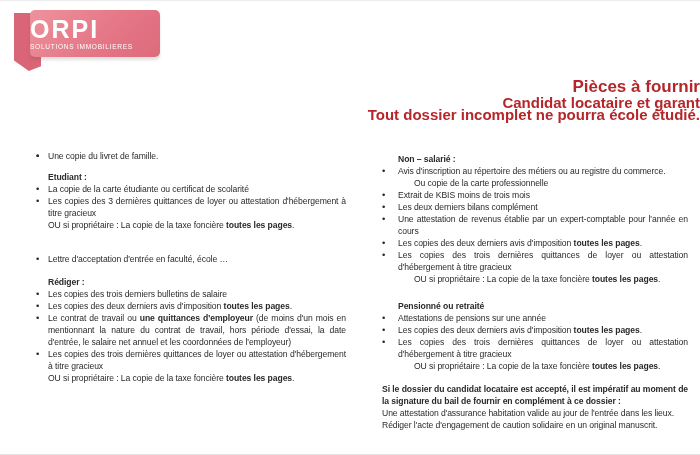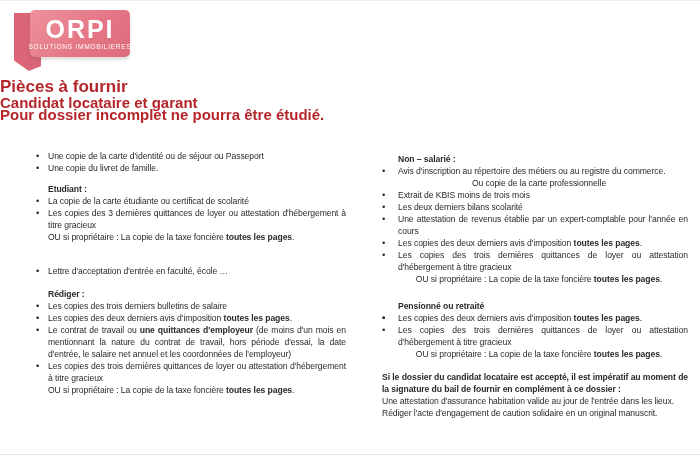--- a/index.html
+++ b/index.html
@@ -8,44 +8,44 @@
     font-family:"Liberation Sans", sans-serif;
     border-top:1px solid #ededed;border-bottom:1px solid #e3e3e3;box-sizing:border-box;
   }
   
   .logo{position:absolute;left:14px;top:6px;width:140px;height:68px;}
   .logo-tail{
     position:absolute;left:0;top:6px;width:27px;height:58px;background:#d96577;
     clip-path:polygon(0 0,100% 0,100% 92%,55% 100%,0 82%);
   }
   .logo-band{
-    position:absolute;left:16px;top:3px;width:100px;height:47px;
+    position:absolute;left:16px;top:3px;width:130px;height:47px;
     background:linear-gradient(135deg,#ee929c 0%,#e57787 55%,#dd6b7c 100%);
     border-radius:5px;box-shadow:0 3px 3px rgba(90,90,90,0.18);
-    display:flex;flex-direction:column;align-items:center;justify-content:center;
+    display:flex;flex-direction:column;justify-content:center;
   }
   .logo-brand{color:#fff;font-weight:bold;font-size:25px;line-height:25px;letter-spacing:2px;}
   .logo-tagline{color:#fff;font-size:6.6px;letter-spacing:0.7px;margin-top:1px;white-space:nowrap;}
   
-  .doc-header{position:absolute;left:0;top:76px;width:100%;text-align:left;color:#b5262b;}
+  .doc-header{position:absolute;left:0;top:76px;width:100%;text-align:right;color:#b5262b;}
   .doc-title{font-size:17px;font-weight:bold;line-height:20px;}
   .doc-sub{font-size:15px;font-weight:bold;line-height:12px;}
   
   .col{position:absolute;font-size:8.6px;line-height:12px;color:#2a2a2a;letter-spacing:-0.08px;}
   .col-left{left:15px;top:149px;width:331px;}
   .col-right{left:366px;top:152px;width:322px;}
   .block{position:relative;text-align:left;}
   .justify{text-align:justify;}
   .bold{font-weight:bold;}
   .bullet{padding-left:33px;}
   .col-right .bullet{padding-left:32px;}
   .marker{position:absolute;left:21px;top:-0.5px;font-size:9.5px;}
   .col-right .marker{left:16px;}
   .cont{margin-left:33px;}
-  .col-right .cont{margin-left:24px;text-align:center;}
+  .col-right .cont{margin-left:48px;}
   .header{margin-left:33px;font-weight:bold;}
   .col-right .header{margin-left:32px;}
   .header-out{margin-left:0;font-weight:bold;}
   .para{margin-left:16px;}
   .plain{margin-left:16px;}
   .s9{height:9px;}
   .s11{height:11px;}
   .s15{height:15px;}
   .s22{height:22px;}
 </style>
@@ -57,25 +57,25 @@
     <div class="logo-tail"></div>
     <div class="logo-band">
       <div class="logo-brand">ORPI</div>
       <div class="logo-tagline">SOLUTIONS IMMOBILIERES</div>
     </div>
   </div>
 
   <div class="doc-header">
     <div class="doc-title">Pièces à fournir</div>
     <div class="doc-sub">Candidat locataire et garant</div>
-    <div class="doc-sub">Pour dossier incomplet ne pourra être étudié.</div>
+    <div class="doc-sub">Tout dossier incomplet ne pourra école étudié.</div>
   </div>
 
   <div class="col col-left" id="col-left">
-      <div class="block bullet"><span class="marker">•</span><span>Une copie de la carte d'identité ou de séjour ou Passeport</span></div>
+      <div class="block bullet"><span class="marker">•</span></div>
       <div class="block bullet"><span class="marker">•</span><span>Une copie du livret de famille.</span></div>
       <div class="block spacer s9"></div>
       <div class="block header"><span class="bold">Etudiant :</span></div>
       <div class="block bullet"><span class="marker">•</span><span>La copie de la carte étudiante ou certificat de scolarité</span></div>
       <div class="block bullet justify"><span class="marker">•</span><span>Les copies des 3 dernières quittances de loyer ou attestation d'hébergement à titre gracieux</span></div>
       <div class="block cont"><span>OU si propriétaire : La copie de la taxe foncière </span><span class="bold">toutes les pages</span><span>.</span></div>
       <div class="block spacer s22"></div>
       <div class="block bullet"><span class="marker">•</span><span>Lettre d'acceptation d'entrée en faculté, école …</span></div>
       <div class="block spacer s11"></div>
       <div class="block header"><span class="bold">Rédiger :</span></div>
@@ -83,28 +83,28 @@
       <div class="block bullet"><span class="marker">•</span><span>Les copies des deux derniers avis d'imposition </span><span class="bold">toutes les pages</span><span>.</span></div>
       <div class="block bullet justify"><span class="marker">•</span><span>Le contrat de travail ou </span><span class="bold">une quittances d'employeur</span><span> (de moins d'un mois en mentionnant la nature du contrat de travail, hors période d'essai, la date d'entrée, le salaire net annuel et les coordonnées de l'employeur)</span></div>
       <div class="block bullet justify"><span class="marker">•</span><span>Les copies des trois dernières quittances de loyer ou attestation d'hébergement à titre gracieux</span></div>
       <div class="block cont"><span>OU si propriétaire : La copie de la taxe foncière </span><span class="bold">toutes les pages</span><span>.</span></div>
     </div>
   <div class="col col-right" id="col-right">
       <div class="block header"><span class="bold">Non – salarié :</span></div>
       <div class="block bullet"><span class="marker">•</span><span>Avis d'inscription au répertoire des métiers ou au registre du commerce.</span></div>
       <div class="block cont"><span>Ou copie de la carte professionnelle</span></div>
       <div class="block bullet"><span class="marker">•</span><span>Extrait de KBIS moins de trois mois</span></div>
-      <div class="block bullet"><span class="marker">•</span><span>Les deux derniers bilans scolarité</span></div>
+      <div class="block bullet"><span class="marker">•</span><span>Les deux derniers bilans complément</span></div>
       <div class="block bullet justify"><span class="marker">•</span><span>Une attestation de revenus établie par un expert-comptable pour l'année en cours</span></div>
       <div class="block bullet"><span class="marker">•</span><span>Les copies des deux derniers avis d'imposition </span><span class="bold">toutes les pages</span><span>.</span></div>
       <div class="block bullet justify"><span class="marker">•</span><span>Les copies des trois dernières quittances de loyer ou attestation d'hébergement à titre gracieux</span></div>
       <div class="block cont"><span>OU si propriétaire : La copie de la taxe foncière </span><span class="bold">toutes les pages</span><span>.</span></div>
       <div class="block spacer s15"></div>
       <div class="block header"><span class="bold">Pensionné ou retraité</span></div>
-      <div class="block bullet"><span class="marker">•</span></div>
+      <div class="block bullet"><span class="marker">•</span><span>Attestations de pensions sur une année</span></div>
       <div class="block bullet"><span class="marker">•</span><span>Les copies des deux derniers avis d'imposition </span><span class="bold">toutes les pages</span><span>.</span></div>
       <div class="block bullet justify"><span class="marker">•</span><span>Les copies des trois dernières quittances de loyer ou attestation d'hébergement à titre gracieux</span></div>
       <div class="block cont"><span>OU si propriétaire : La copie de la taxe foncière </span><span class="bold">toutes les pages</span><span>.</span></div>
       <div class="block spacer s11"></div>
       <div class="block para justify"><span class="bold">Si le dossier du candidat locataire est accepté, il est impératif au moment de la signature du bail de fournir en complément à ce dossier :</span></div>
       <div class="block plain"><span>Une attestation d'assurance habitation valide au jour de l'entrée dans les lieux.</span></div>
       <div class="block plain"><span>Rédiger l'acte d'engagement de caution solidaire en un original manuscrit.</span></div>
     </div>
 </div>
 

